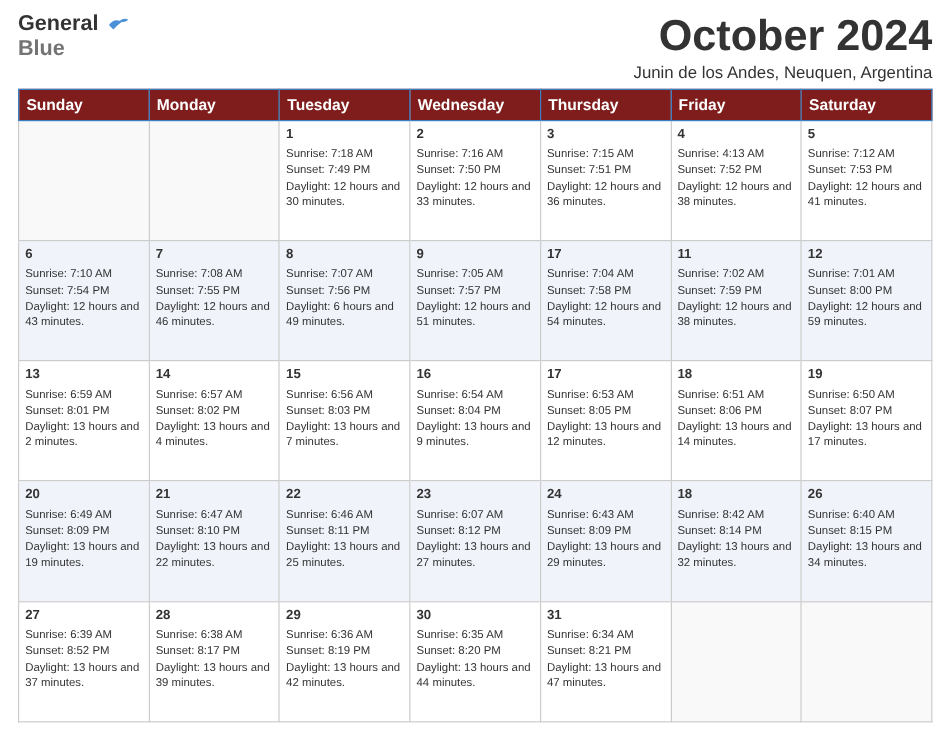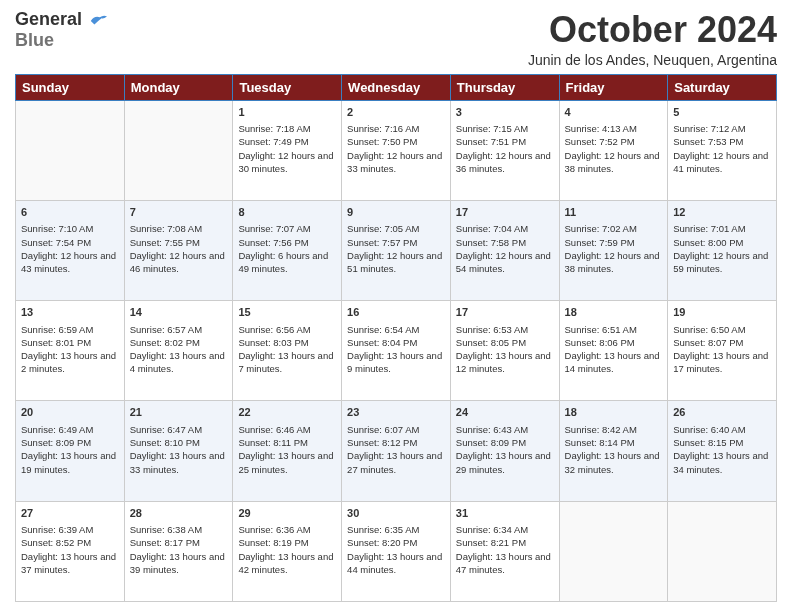--- a/index.html
+++ b/index.html
@@ -146,21 +146,21 @@
           <td><span class="day-num">13</span><span>Sunrise: 6:59 AM</span><br><span>Sunset: 8:01 PM</span><br><span>Daylight: 13 hours and 2 minutes.</span></td>
           <td><span class="day-num">14</span><span>Sunrise: 6:57 AM</span><br><span>Sunset: 8:02 PM</span><br><span>Daylight: 13 hours and 4 minutes.</span></td>
           <td><span class="day-num">15</span><span>Sunrise: 6:56 AM</span><br><span>Sunset: 8:03 PM</span><br><span>Daylight: 13 hours and 7 minutes.</span></td>
           <td><span class="day-num">16</span><span>Sunrise: 6:54 AM</span><br><span>Sunset: 8:04 PM</span><br><span>Daylight: 13 hours and 9 minutes.</span></td>
           <td><span class="day-num">17</span><span>Sunrise: 6:53 AM</span><br><span>Sunset: 8:05 PM</span><br><span>Daylight: 13 hours and 12 minutes.</span></td>
           <td><span class="day-num">18</span><span>Sunrise: 6:51 AM</span><br><span>Sunset: 8:06 PM</span><br><span>Daylight: 13 hours and 14 minutes.</span></td>
           <td><span class="day-num">19</span><span>Sunrise: 6:50 AM</span><br><span>Sunset: 8:07 PM</span><br><span>Daylight: 13 hours and 17 minutes.</span></td>
         </tr>
         <tr class="row-alt">
           <td><span class="day-num">20</span><span>Sunrise: 6:49 AM</span><br><span>Sunset: 8:09 PM</span><br><span>Daylight: 13 hours and 19 minutes.</span></td>
-          <td><span class="day-num">21</span><span>Sunrise: 6:47 AM</span><br><span>Sunset: 8:10 PM</span><br><span>Daylight: 13 hours and 33 minutes.</span></td>
+          <td><span class="day-num">21</span><span>Sunrise: 6:47 AM</span><br><span>Sunset: 8:10 PM</span><br><span>Daylight: 13 hours and 22 minutes.</span></td>
           <td><span class="day-num">22</span><span>Sunrise: 6:46 AM</span><br><span>Sunset: 8:11 PM</span><br><span>Daylight: 13 hours and 25 minutes.</span></td>
           <td><span class="day-num">23</span><span>Sunrise: 6:07 AM</span><br><span>Sunset: 8:12 PM</span><br><span>Daylight: 13 hours and 27 minutes.</span></td>
           <td><span class="day-num">24</span><span>Sunrise: 6:43 AM</span><br><span>Sunset: 8:09 PM</span><br><span>Daylight: 13 hours and 29 minutes.</span></td>
           <td><span class="day-num">18</span><span>Sunrise: 8:42 AM</span><br><span>Sunset: 8:14 PM</span><br><span>Daylight: 13 hours and 32 minutes.</span></td>
           <td><span class="day-num">26</span><span>Sunrise: 6:40 AM</span><br><span>Sunset: 8:15 PM</span><br><span>Daylight: 13 hours and 34 minutes.</span></td>
         </tr>
         <tr>
           <td><span class="day-num">27</span><span>Sunrise: 6:39 AM</span><br><span>Sunset: 8:52 PM</span><br><span>Daylight: 13 hours and 37 minutes.</span></td>
           <td><span class="day-num">28</span><span>Sunrise: 6:38 AM</span><br><span>Sunset: 8:17 PM</span><br><span>Daylight: 13 hours and 39 minutes.</span></td>
           <td><span class="day-num">29</span><span>Sunrise: 6:36 AM</span><br><span>Sunset: 8:19 PM</span><br><span>Daylight: 13 hours and 42 minutes.</span></td>

